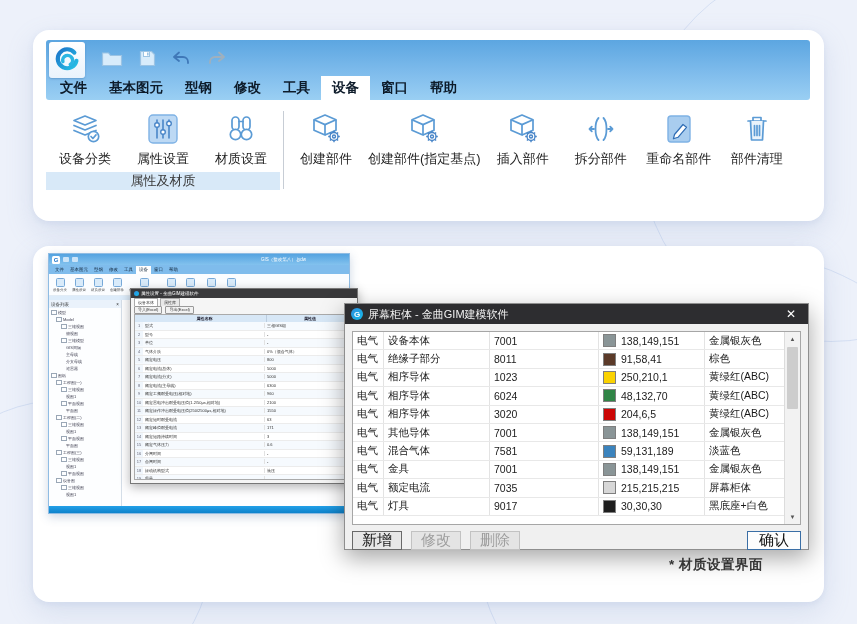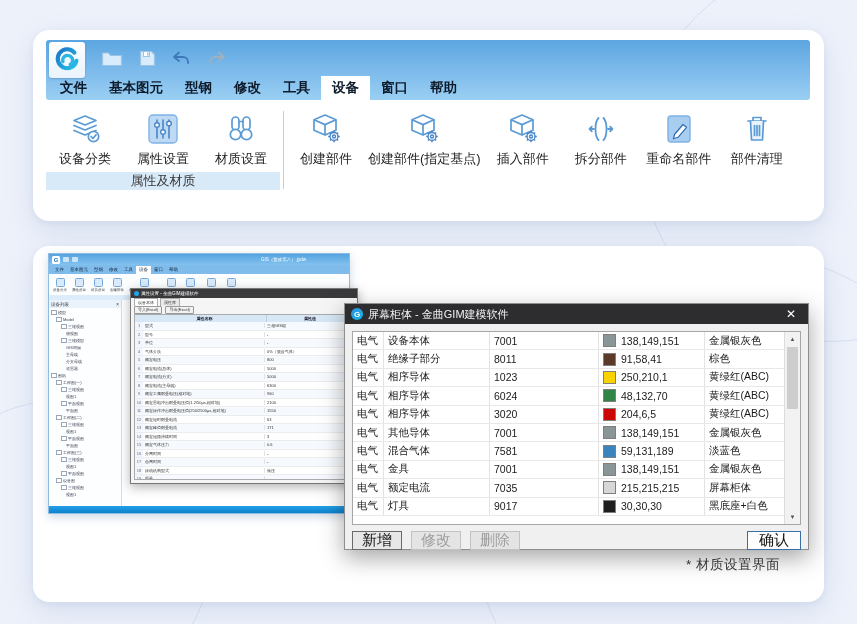--- a/index.html
+++ b/index.html
@@ -701,15 +701,15 @@
         </div>
         <div class="mbtns">
           <div class="btn">新增</div>
           <div class="btn disabled">修改</div>
           <div class="btn disabled">删除</div>
           <div class="btn primary">确认</div>
         </div>
       </div>
     </div>
 
-    <div class="caption" style="right:44px;top:310px;">* 材质设置界面</div>
+    <div class="caption" style="right:61px;top:310px;font-weight:bold;">* 材质设置界面</div>
   </div>
 </div>
 
 </body></html>

